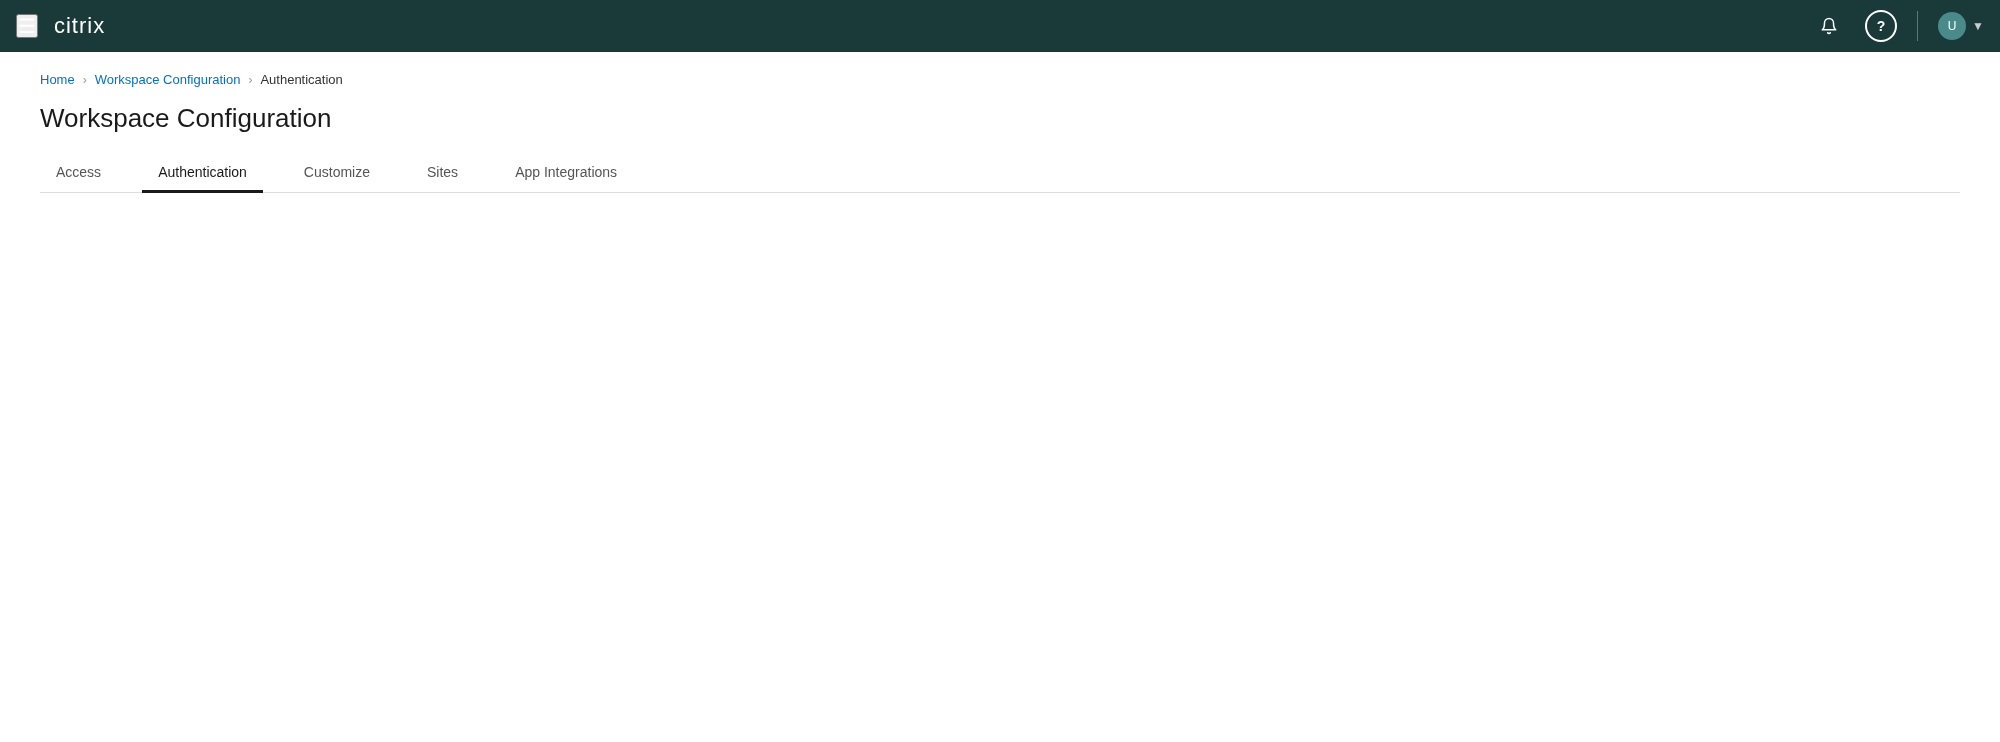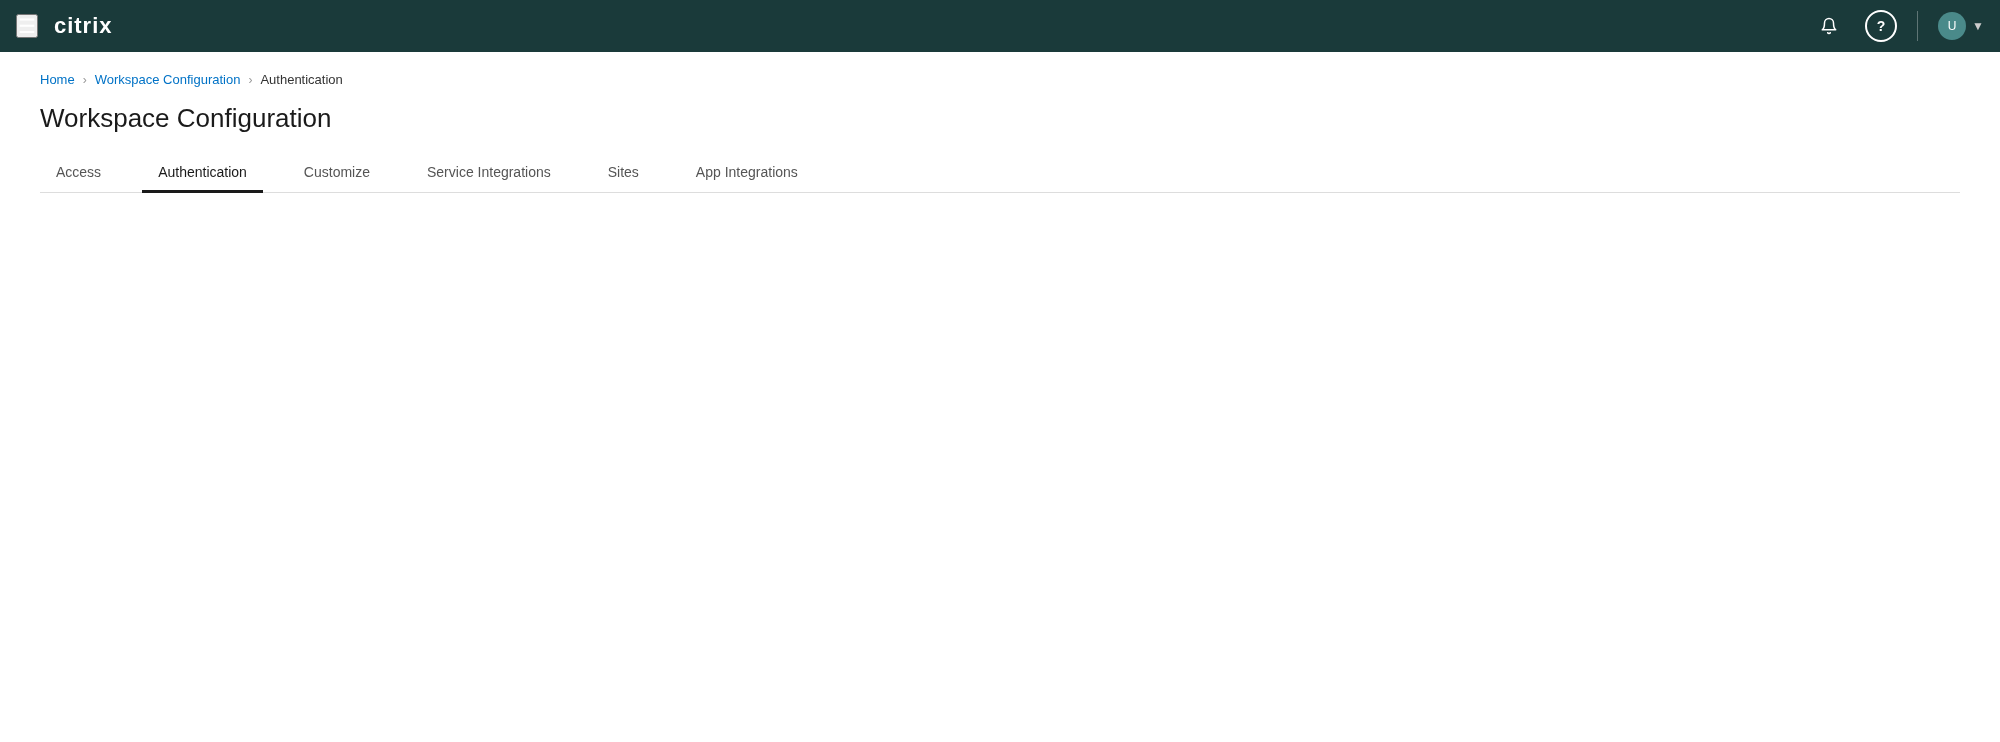--- a/index.html
+++ b/index.html
@@ -17,21 +17,21 @@
     .nav-hamburger {
       color: #fff;
       font-size: 20px;
       cursor: pointer;
       margin-right: 16px;
       line-height: 1;
     }
     .nav-logo {
       color: #fff;
       font-size: 22px;
-      font-weight: 700;
+      font-weight: 400;
       letter-spacing: 1px;
     }
     .nav-right {
       margin-left: auto;
       display: flex;
       align-items: center;
       gap: 20px;
     }
     .nav-icon-btn {
       color: #fff;
@@ -172,18 +172,17 @@
     <span class="breadcrumb-separator">›</span>
     <span class="breadcrumb-current">Authentication</span>
   </div>
 
   <h1 class="page-title">Workspace Configuration</h1>
 
   <div class="tabs">
     <div class="tab-item">Access</div>
     <div class="tab-item active">Authentication</div>
     <div class="tab-item">Customize</div>
-    <div class="tab-item">Service Integrations</div>
     <div class="tab-item">Sites</div>
     <div class="tab-item">App Integrations</div>
   </div>
 
 </div>
 
 </body></html>

